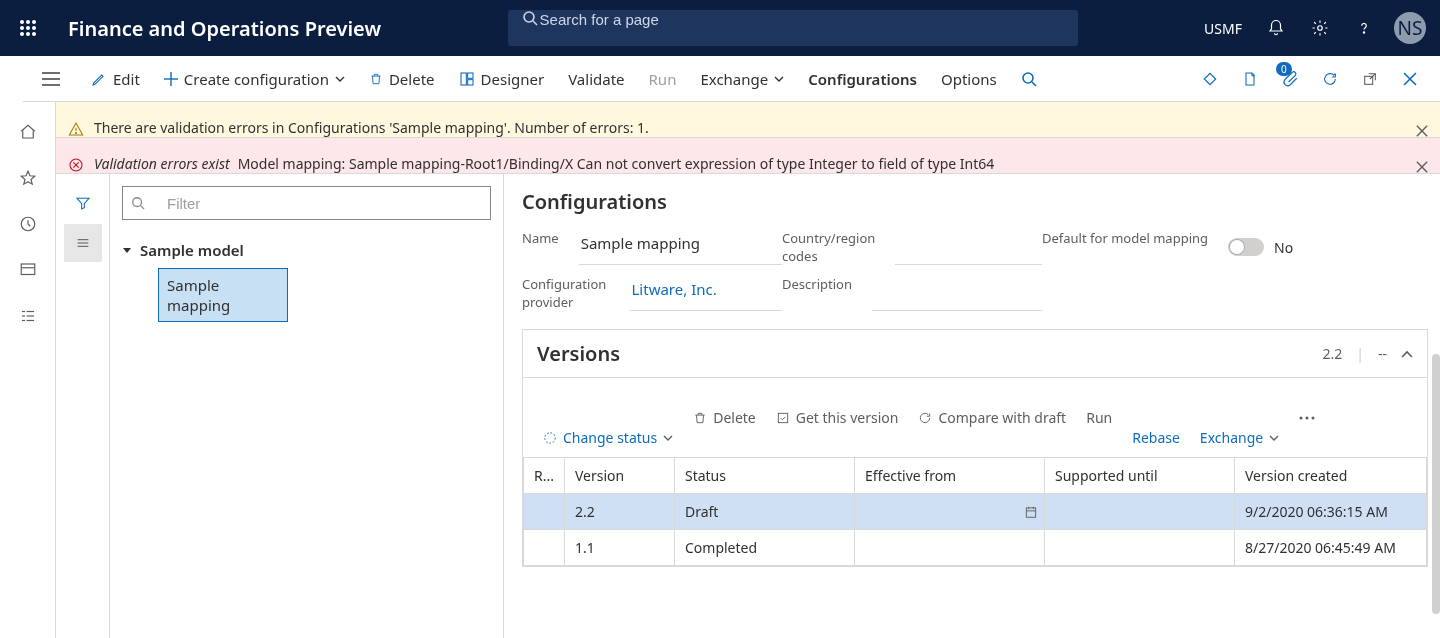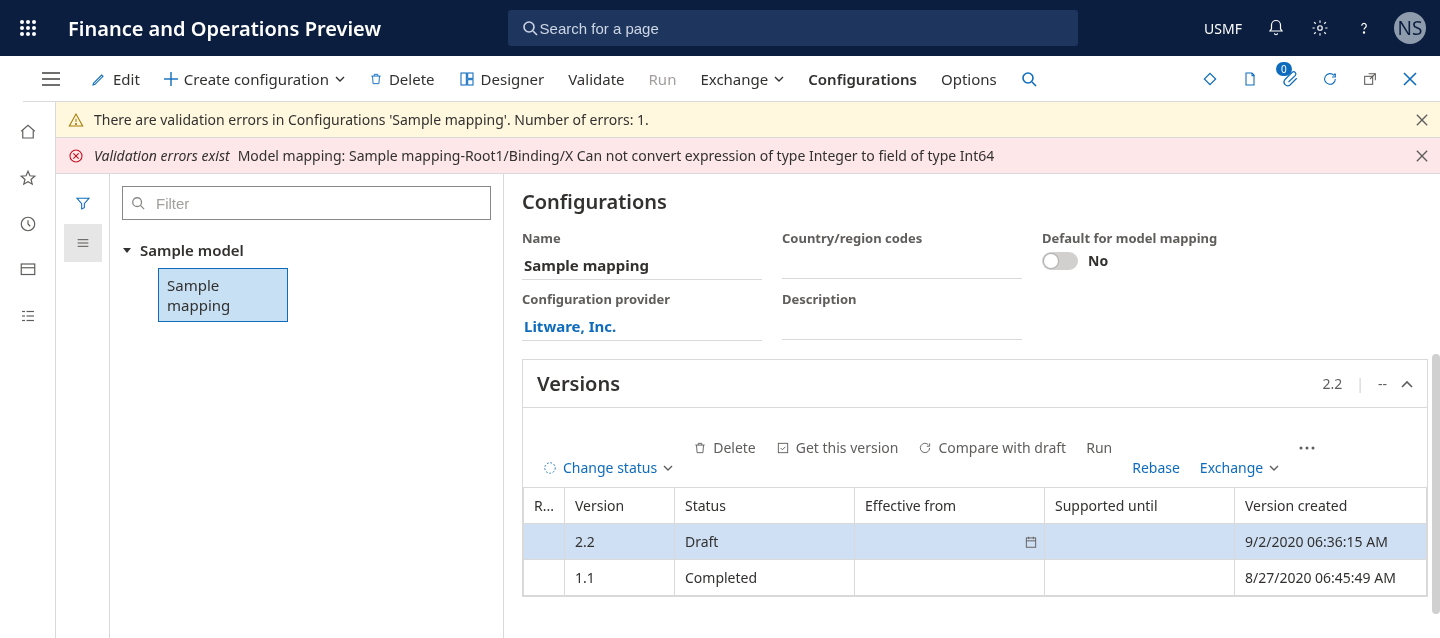--- a/index.html
+++ b/index.html
@@ -38,21 +38,21 @@
     display:flex;align-items:center;
     padding:0 14px 0 0;
   }
   .waffle{width:56px;display:flex;align-items:center;justify-content:center;color:#fff;}
   .hdr-title{font-size:20px;font-weight:600;margin-left:12px;white-space:nowrap;}
   .search{
     margin:0 auto;
     width:570px;height:36px;
     background:var(--search-bg);
     border-radius:3px;
-    display:flex;align-items:center;
+    display:flex;align-items:flex-start;
     padding:0 14px;color:#cdd6e4;
   }
   .search input{
     flex:1;background:none;border:none;outline:none;color:#cdd6e4;font-size:15px;
   }
   .search input::placeholder{color:#cdd6e4;}
   .hdr-right{display:flex;align-items:center;gap:4px;}
   .hdr-legal{font-size:14px;margin-right:10px;}
   .hdr-btn{width:40px;height:56px;display:flex;align-items:center;justify-content:center;}
   .avatar{width:32px;height:32px;border-radius:50%;background:#8e9bad;display:flex;align-items:center;justify-content:center;font-size:19px;color:#0b1e3f;margin-left:6px;}
@@ -83,21 +83,21 @@
   }
   .badge-count{
     position:absolute;top:6px;left:6px;
     background:var(--blue);color:#fff;border-radius:10px;
     font-size:10px;padding:0 5px;line-height:14px;
   }
 
   
   .msgbar{
     grid-column:2 / 3;
-    display:flex;align-items:center;
+    display:flex;align-items:flex-end;
     padding:0 12px;height:36px;font-size:14px;
     border-bottom:1px solid var(--border);
   }
   .msgbar.warn{background:var(--warn-bg);}
   .msgbar.err{background:var(--err-bg);}
   .msgbar .ico{margin-right:10px;flex:none;}
   .msgbar .title{font-weight:400;margin-right:8px;font-style:italic;}
   .msgbar .body{color:var(--text);}
   .msgbar .close{margin-left:auto;}
 
@@ -126,21 +126,21 @@
   }
   .tree-tb .btn{width:38px;height:38px;display:flex;align-items:center;justify-content:center;color:var(--blue);}
   .tree-tb .btn.active{background:#e6e6e6;color:var(--text-muted);}
 
   
   .tree-pane{
     border-right:1px solid var(--border);
     padding:12px;position:relative;
   }
   .filter-box{
-    height:34px;border:1px solid #8a8886;display:flex;align-items:center;padding:0 8px;gap:9px;color:var(--text-muted);
+    height:34px;border:1px solid #8a8886;display:flex;align-items:center;padding:0 8px;gap:20px;color:var(--text-muted);
     margin-bottom:16px;
   }
   .filter-box input{flex:1;border:none;outline:none;font-size:15px;}
   .filter-box input::placeholder{color:#a19f9d;}
   .tree-node{display:flex;align-items:center;gap:8px;font-size:15px;font-weight:600;padding:4px 0;}
   .tree-child{
     margin:4px 0 0 36px;
     width:130px;
     padding:6px 8px;
     background:var(--sel-bg);
@@ -154,21 +154,21 @@
     overflow:auto;
     position:relative;
   }
   .detail h1{font-size:20px;font-weight:600;margin:0 0 14px 0;}
   .field-row{
     display:grid;
     grid-template-columns:260px 260px 260px;
     gap:0;
     margin-bottom:10px;
   }
-  .field{display:flex;flex-direction:column;gap:4px;font-weight:bold;}
+  .field{display:flex;flex-direction:row;gap:20px;}
   .field label{font-size:13px;color:var(--text-muted);}
   .field .val{
     font-size:15px;padding:4px 2px;border-bottom:1px solid var(--border);min-height:28px;
     width:240px;
   }
   .field .val.link{color:var(--blue);}
   .toggle{display:flex;align-items:center;gap:10px;}
   .toggle-track{width:36px;height:18px;border-radius:10px;background:#d2d0ce;position:relative;}
   .toggle-knob{width:14px;height:14px;border-radius:50%;background:#fff;position:absolute;top:2px;left:2px;box-shadow:0 0 0 1px #b0b0b0;}
 

